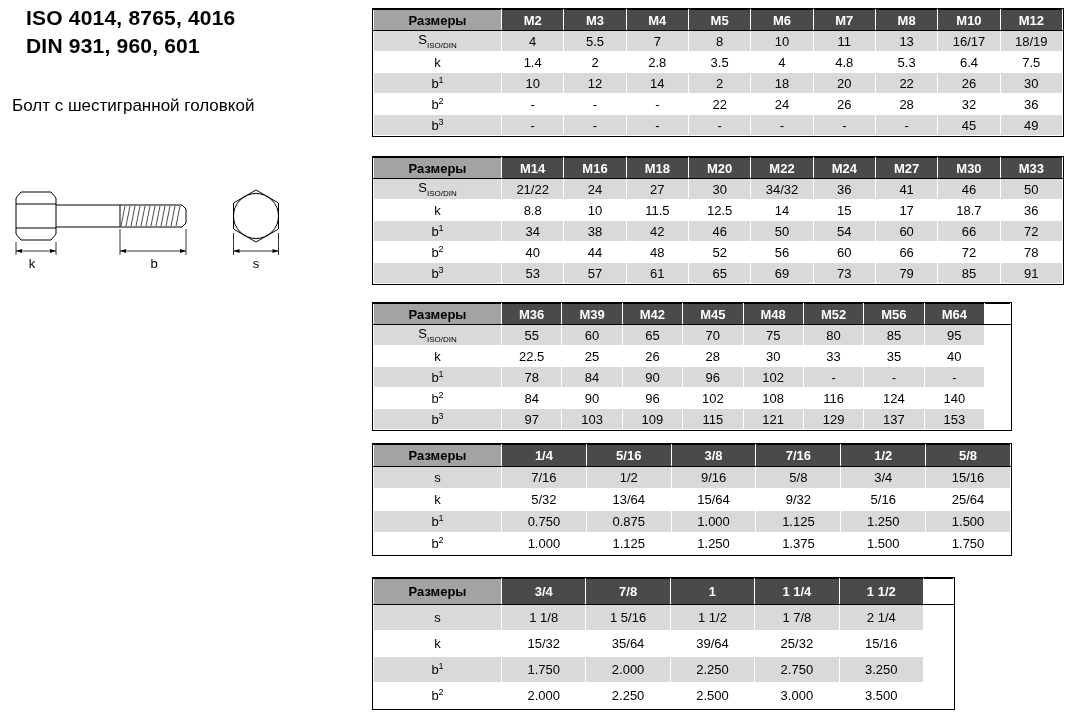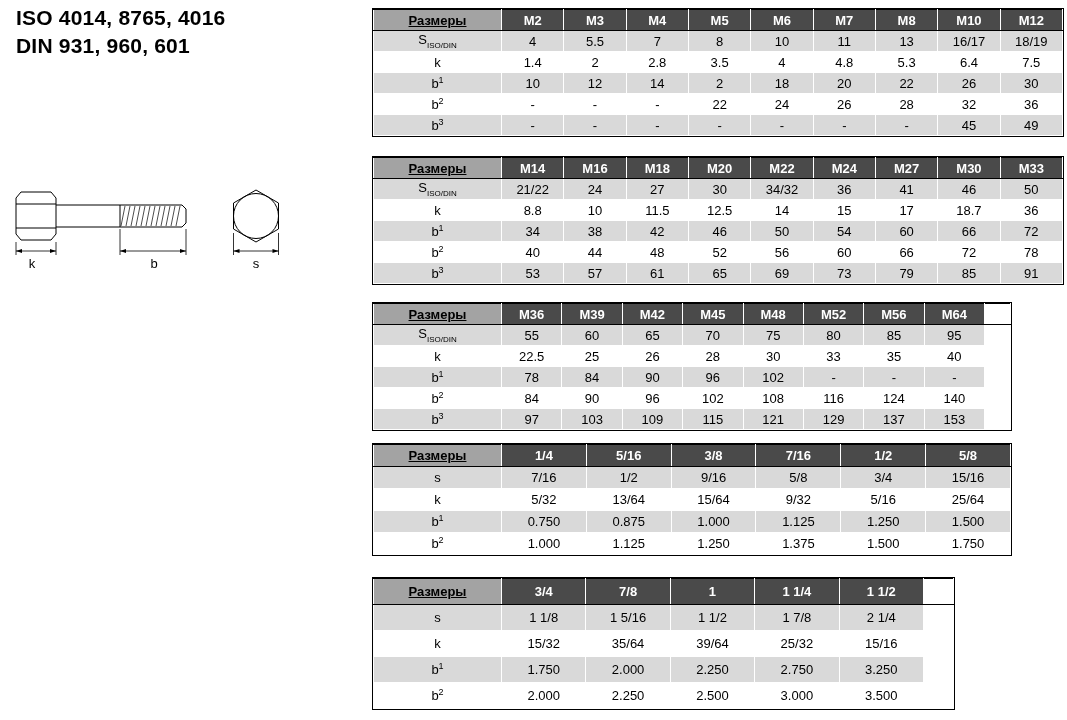--- a/index.html
+++ b/index.html
@@ -1,20 +1,20 @@
 <!DOCTYPE html>
 <html style="--header-bg: #4a4a4a; --header-text: #ffffff; --label-header-bg: #a3a3a3; --row-alt-bg: #d9d9d9; --row-bg: #ffffff;"><head>
 <meta charset="utf-8">
 <style>
   html, body { margin: 0; padding: 0; }
   body { font-family: "Liberation Sans", "DejaVu Sans", sans-serif; background: #ffffff; color: #000000; }
   #page { position: relative; width: 1067px; height: 720px; background: #ffffff; overflow: hidden; }
 
   
-  .titles { position: absolute; left: 16px; top: 4px; }
+  .titles { position: absolute; left: 26px; top: 4px; }
   .title-line { font-size: 21px; font-weight: bold; line-height: 28px; letter-spacing: 0.2px; }
   .subtitles { position: absolute; left: 12px; top: 94px; }
   .subtitle-line { font-size: 17px; line-height: 24px; }
 
   .drawing { position: absolute; left: 8px; top: 188px; }
   .drawing path, .drawing polygon, .drawing circle { stroke: #000; fill: none; stroke-width: 1; }
   .drawing path.hatch { stroke-width: 0.7; }
   .drawing path.dim { stroke-width: 0.8; }
   .drawing polygon.arrow { fill: #000; stroke: none; }
   .drawing text { fill: #000; stroke: none; font-family: "Liberation Sans", sans-serif; font-size: 13px; }
@@ -36,39 +36,40 @@
   #t4 col.c-empty { width: 30px; }
 
   .spec th, .spec td { border: 1px solid #ffffff; text-align: center; vertical-align: middle;
     font-size: 13px; white-space: nowrap; overflow: hidden; padding: 0 2px; }
   .compact th, .compact td { height: 20px; }
   .mid th, .mid td { height: 21px; }
   .tall th, .tall td { height: 25px; }
 
   .spec thead th { background: var(--header-bg, #4a4a4a); color: var(--header-text, #ffffff);
     font-weight: bold; border-top: 1px solid #000; border-bottom: 1px solid #000; }
-  .spec thead th.head-label { background: var(--label-header-bg, #a3a3a3); color: #000; text-decoration: underline; }
+  .spec thead th.head-label { background: var(--label-header-bg, #a3a3a3); color: #000; }
   .spec thead th.empty-cell { background: #ffffff; }
   .spec tbody td { background: var(--row-bg, #ffffff); }
   .spec tbody tr.alt td { background: var(--row-alt-bg, #d9d9d9); }
   .spec tbody td.empty-cell, .spec tbody tr.alt td.empty-cell { background: #ffffff; }
   .spec td.row-label sub { font-size: 8px; text-align: right; }
   .spec td.row-label sup { font-size: 9px; }
 </style>
 </head>
 <body>
 
 <div id="page">
 
   <div class="titles">
     <div class="title-line">ISO 4014, 8765, 4016</div>
     <div class="title-line">DIN 931, 960, 601</div>
   </div>
 
   <div class="subtitles">
+    <div class="subtitle-line">Болт с шестигранной головкой</div>
   </div>
 
   <svg class="drawing" width="300" height="92" viewBox="0 0 300 92">
     <g>
       <path d="M8 10 L13 4 H43 L48 10 V46 L43 52 H13 L8 46 Z"></path>
       <path d="M8 16 H48 M8 40 H48"></path>
       <path d="M48 17 H174 L178 21 V35 L174 39 H48"></path>
       <path d="M112 17 V39"></path>
       <path class="hatch" d="M117 18 L113 38 M122 18 L118 38 M127 18 L123 38 M132 18 L128 38 M137 18 L133 38 M142 18 L138 38 M147 18 L143 38 M152 18 L148 38 M157 18 L153 38 M162 18 L158 38 M167 18 L163 38 M172 18 L168 38"></path>
     </g>

